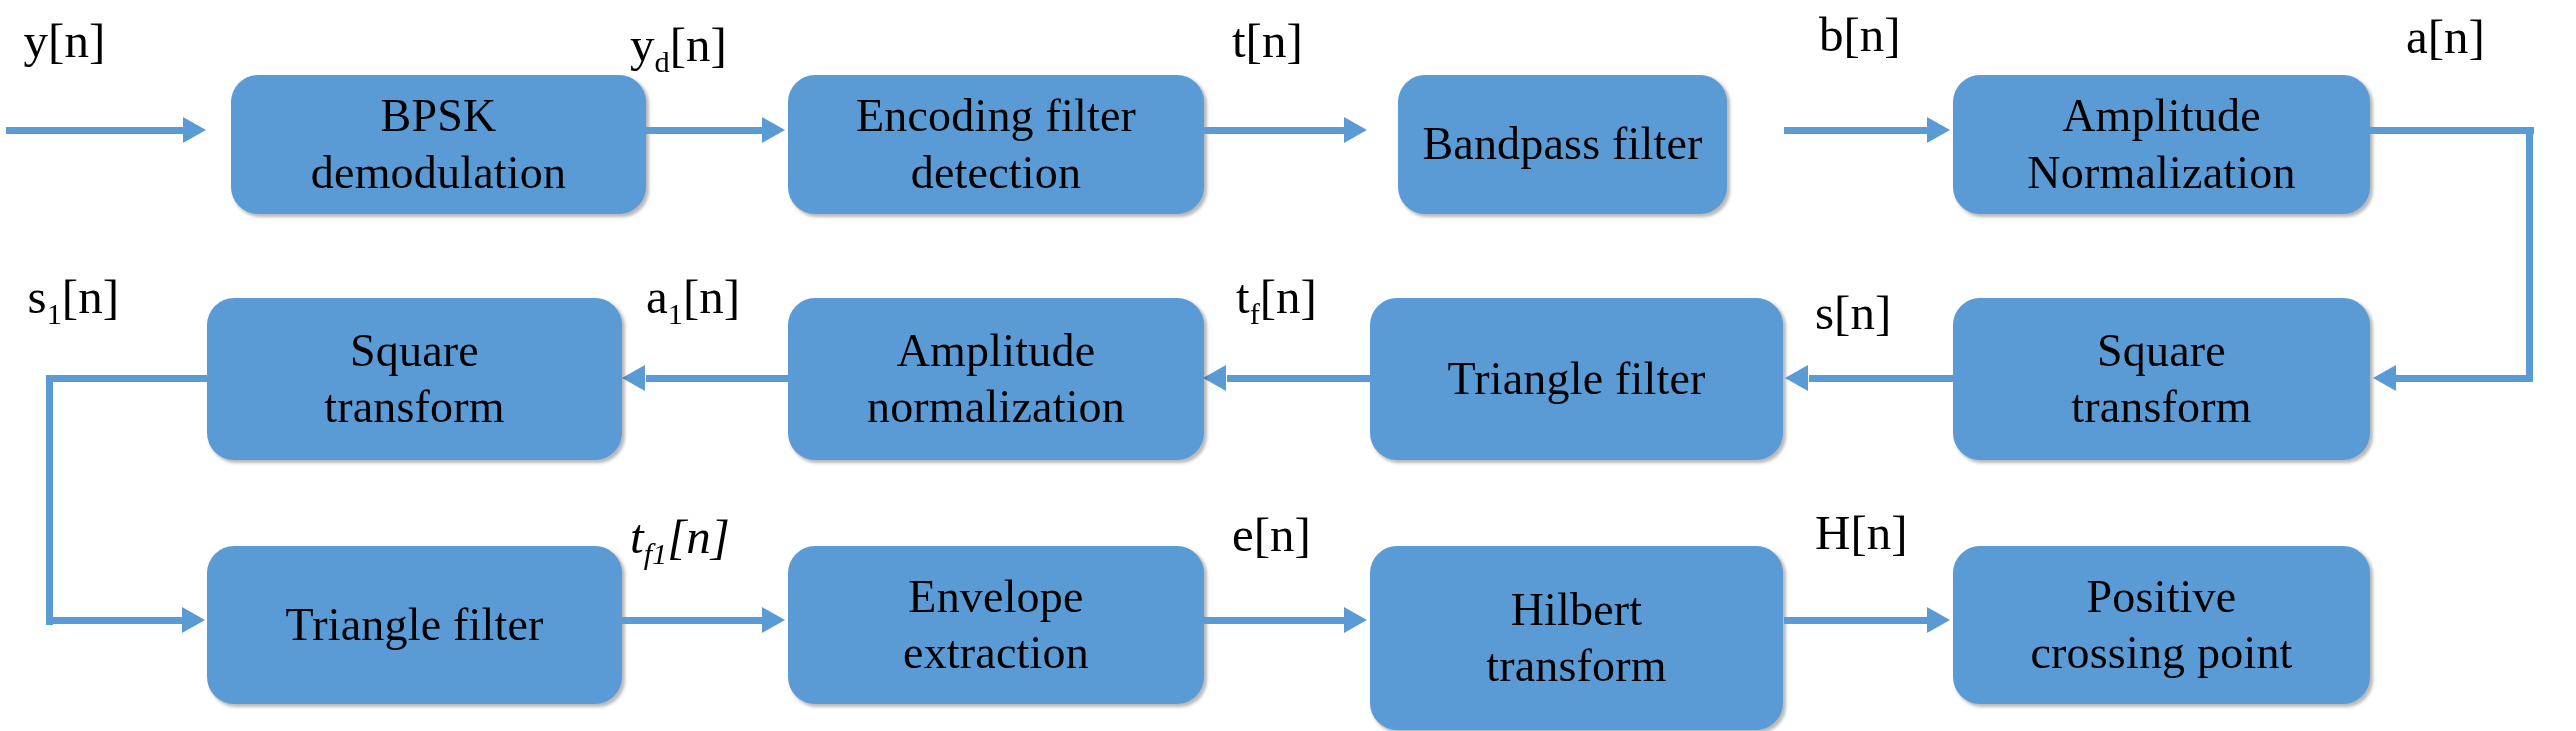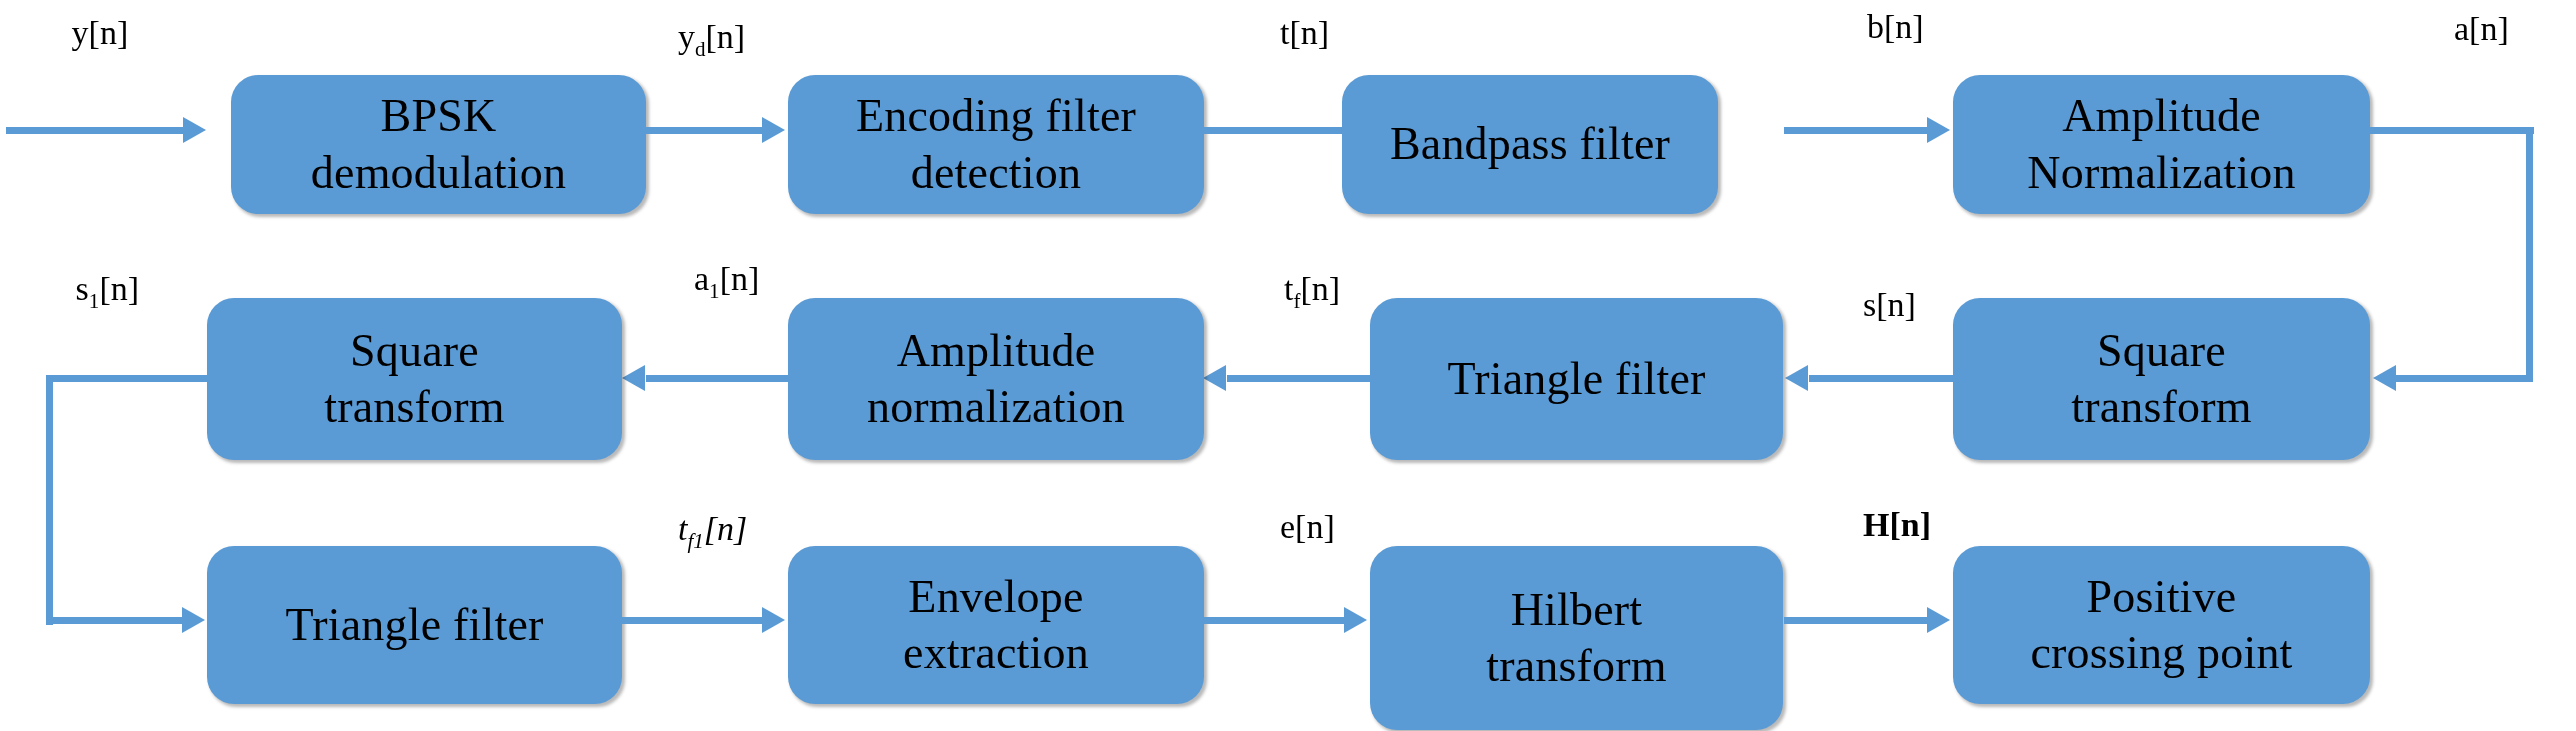--- a/index.html
+++ b/index.html
@@ -24,24 +24,23 @@
     font-size:46px;
     line-height:1.22;
     letter-spacing:0.2px;
     box-sizing:border-box;
     padding:3.2px 9.5px;
   }
   .box span{display:block;}
   .sig{
     position:absolute;
     color:#000000;
-    font-size:34px;
+    font-size:49px;
     line-height:1;
     white-space:nowrap;
-    margin-left:48px;
   }
   .sig sub{font-size:0.62em;line-height:0;}
   
   .hline{position:absolute;background:#5B9BD5;height:7px;}
   .vline{position:absolute;background:#5B9BD5;width:7px;}
   .arrow-r{
     position:absolute;
     width:0;height:0;
     border-top:13.4px solid transparent;
     border-bottom:13.4px solid transparent;
@@ -80,21 +79,21 @@
     <div>
       <span>Encoding filter</span>
       <span>detection</span>
     </div>
   </div>
 
   <div class="hline" style="left:1203px;top:127px;width:143px;"></div>
   <div class="arrow-r" style="left:1344px;top:117px;"></div>
   <div class="sig" style="left:1232px;top:15.8px;">t[n]</div>
 
-  <div class="box" style="left:1342px;top:75px;width:376px;height:139px;">
+  <div class="box" style="left:1398px;top:75px;width:329px;height:139px;">
     <div>
       <span>Bandpass filter</span>
     </div>
   </div>
 
   <div class="hline" style="left:1784px;top:127px;width:146px;"></div>
   <div class="arrow-r" style="left:1927px;top:117px;"></div>
   <div class="sig" style="left:1819px;top:10px;">b[n]</div>
 
   <div class="box" style="left:1953px;top:75px;width:417px;height:139px;">
@@ -134,21 +133,21 @@
 
   <div class="box" style="left:788px;top:298px;width:416px;height:162px;">
     <div>
       <span>Amplitude</span>
       <span>normalization</span>
     </div>
   </div>
 
   <div class="hline" style="left:646px;top:375px;width:142px;"></div>
   <div class="arrow-l" style="left:622px;top:365px;"></div>
-  <div class="sig" style="left:646px;top:262px;"><span>a</span><sub>1</sub><span>[n]</span></div>
+  <div class="sig" style="left:646px;top:272px;"><span>a</span><sub>1</sub><span>[n]</span></div>
 
   <div class="box" style="left:207px;top:298px;width:415px;height:162px;">
     <div>
       <span>Square</span>
       <span>transform</span>
     </div>
   </div>
 
   <div class="sig" style="left:27.6px;top:272px;"><span>s</span><sub>1</sub><span>[n]</span></div>
 
@@ -180,21 +179,21 @@
 
   <div class="box" style="left:1370px;top:546px;width:413px;height:184px;">
     <div>
       <span>Hilbert</span>
       <span>transform</span>
     </div>
   </div>
 
   <div class="hline" style="left:1784px;top:617px;width:146px;"></div>
   <div class="arrow-r" style="left:1927px;top:607px;"></div>
-  <div class="sig" style="left:1815px;top:508px;font-weight:bold;">H[n]</div>
+  <div class="sig" style="left:1815px;top:508px;">H[n]</div>
 
   <div class="box" style="left:1953px;top:546px;width:417px;height:158px;">
     <div>
       <span>Positive</span>
       <span>crossing point</span>
     </div>
   </div>
 
 </div>
 

